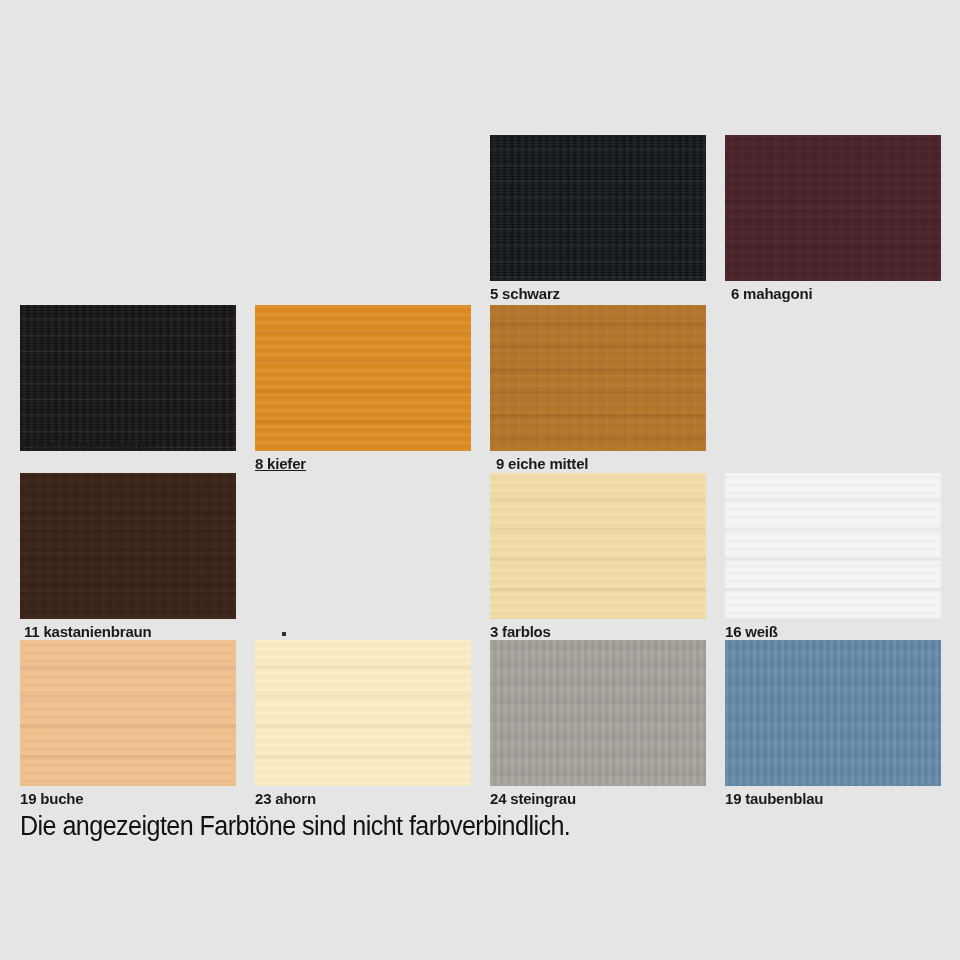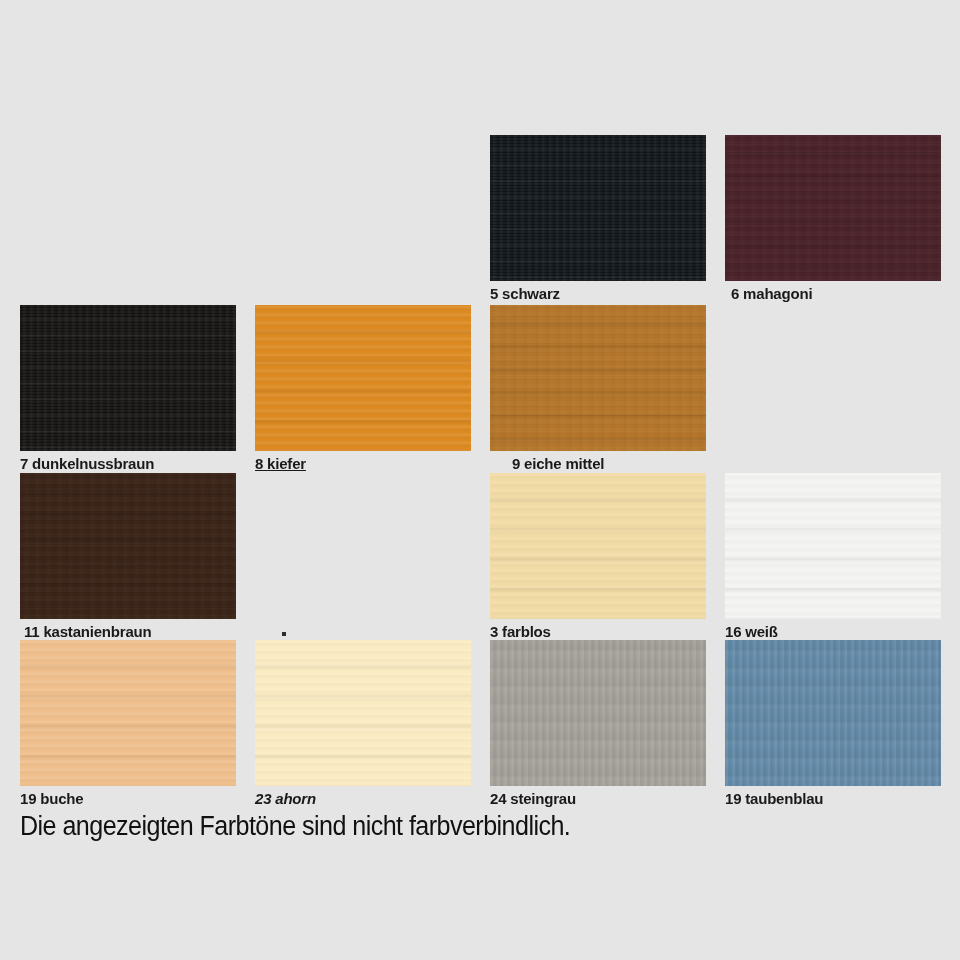--- a/index.html
+++ b/index.html
@@ -173,33 +173,33 @@
         <div class="swatch" style="background: rgb(74, 34, 41);">
           <div class="grain grain"></div>
         </div>
       </div>
       <div class="swatch-label" style="left: 731px; top: 285px;">6 mahagoni</div>
       <div class="swatch-cell" style="left: 20px; top: 305px; width: 216px; height: 146px;">
         <div class="swatch" style="background: rgb(20, 18, 16);">
           <div class="grain grain-rough"></div>
         </div>
       </div>
-      <div class="swatch-label" style="left: 20px; top: 455px;">7 dunkelnussbraun</div>
+      <div class="swatch-label" style="left: 20px; top: 436px;">7 dunkelnussbraun</div>
       <div class="swatch-cell" style="left: 255px; top: 305px; width: 216px; height: 146px;">
         <div class="swatch" style="background: rgb(221, 139, 34);">
           <div class="grain grain-soft"></div>
         </div>
       </div>
       <div class="swatch-label" style="left: 255px; top: 455px; text-decoration: underline;">8 kiefer</div>
       <div class="swatch-cell" style="left: 490px; top: 305px; width: 216px; height: 146px;">
         <div class="swatch" style="background: rgb(181, 118, 42);">
           <div class="grain grain"></div>
         </div>
       </div>
-      <div class="swatch-label" style="left: 512px; top: 455px;">9 eiche mittel</div>
+      <div class="swatch-label" style="left: 496px; top: 455px;">9 eiche mittel</div>
       <div class="swatch-cell" style="left: 20px; top: 473px; width: 216px; height: 146px;">
         <div class="swatch" style="background: rgb(58, 35, 23);">
           <div class="grain grain"></div>
         </div>
       </div>
       <div class="swatch-label" style="left: 24px; top: 623px;">11 kastanienbraun</div>
       <div class="swatch-cell" style="left: 490px; top: 473px; width: 216px; height: 146px;">
         <div class="swatch" style="background: rgb(242, 220, 166);">
           <div class="grain grain-soft"></div>
         </div>
@@ -215,21 +215,21 @@
         <div class="swatch" style="background: rgb(240, 192, 141);">
           <div class="grain grain-soft"></div>
         </div>
       </div>
       <div class="swatch-label" style="left: 20px; top: 790px;">19 buche</div>
       <div class="swatch-cell" style="left: 255px; top: 640px; width: 216px; height: 146px;">
         <div class="swatch" style="background: rgb(251, 236, 195);">
           <div class="grain grain-soft"></div>
         </div>
       </div>
-      <div class="swatch-label" style="left: 255px; top: 790px; font-style: italic;">23 ahorn</div>
+      <div class="swatch-label" style="left: 255px; top: 790px;">23 ahorn</div>
       <div class="swatch-cell" style="left: 490px; top: 640px; width: 216px; height: 146px;">
         <div class="swatch" style="background: rgb(164, 162, 154);">
           <div class="grain grain-vert"></div>
         </div>
       </div>
       <div class="swatch-label" style="left: 490px; top: 790px;">24 steingrau</div>
       <div class="swatch-cell" style="left: 725px; top: 640px; width: 216px; height: 146px;">
         <div class="swatch" style="background: rgb(99, 138, 168);">
           <div class="grain grain-vert"></div>
         </div>

